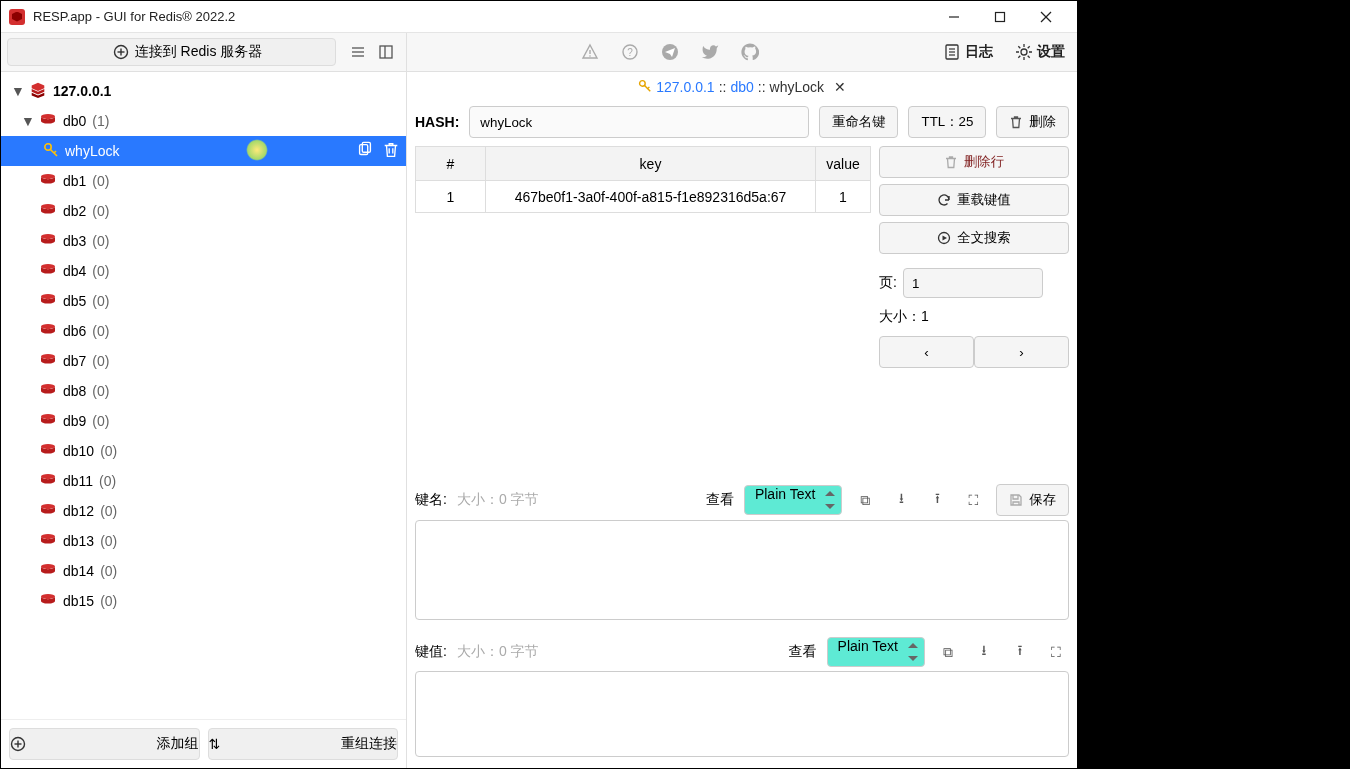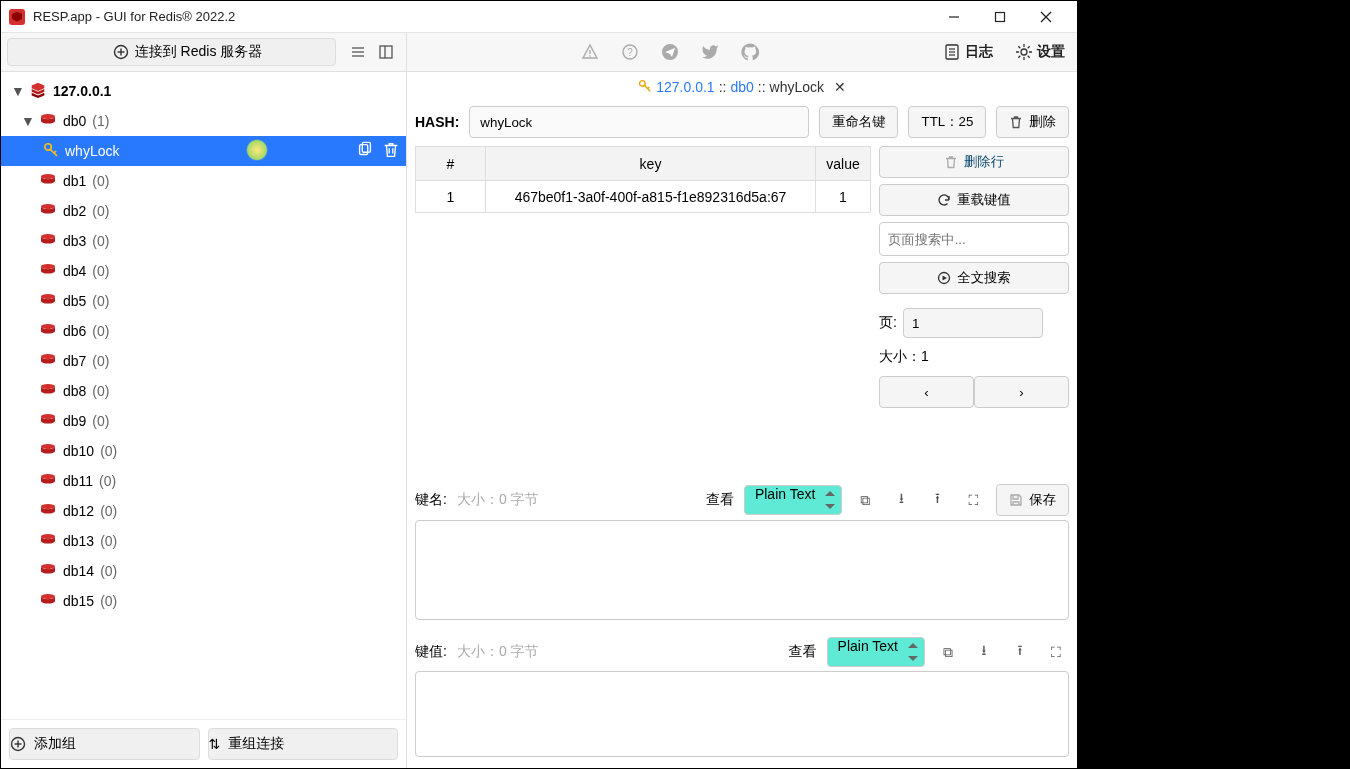--- a/index.html
+++ b/index.html
@@ -32,39 +32,39 @@
 .conn-ico svg { width:18px; height:18px; }
 .db-ico { color:#d32f2f; }
 .db-ico svg { width:18px; height:14px; }
 .key-ico { color:#e6a400; }
 .key-ico svg { width:16px; height:16px; }
 .row-count { color:#666; }
 .row-actions { margin-left:auto; display:flex; gap:8px; align-items:center; }
 .row-actions svg { width:18px; height:18px; color:#fff; }
 .cursor-dot { position:absolute; width:22px; height:22px; border-radius:50%; background:radial-gradient(circle,#ffe97a 0%,#a6d96a 60%,transparent 70%); left:246px; top:139px; pointer-events:none; }
 .sidebar-footer { display:flex; gap:8px; padding:8px; border-top:1px solid #eee; }
-.sb-btn { flex:1; height:32px; display:flex; align-items:center; justify-content:flex-start; gap:8px; background:#f0f0f0; border:1px solid #ddd; border-radius:4px; cursor:pointer; }
+.sb-btn { flex:1; height:32px; display:flex; align-items:center; justify-content:space-between; gap:16px; background:#f0f0f0; border:1px solid #ddd; border-radius:4px; cursor:pointer; }
 .content { flex:1; display:flex; flex-direction:column; min-width:0; }
 .tab-path { height:30px; display:flex; align-items:center; justify-content:center; gap:4px; color:#333; }
 .tab-path .tk { color:#e6a400; }
 .tab-path a { color:#2979ff; text-decoration:none; }
 .key-hdr { display:flex; align-items:center; gap:10px; padding:4px 8px 8px 8px; }
 .key-hdr .klabel { font-weight:700; }
 .key-input { flex:1; height:32px; border:1px solid #ccc; border-radius:4px; padding:0 10px; background:#fafafa; }
 .hbtn { height:32px; padding:0 12px; border:1px solid #ccc; border-radius:4px; background:#f5f5f5; cursor:pointer; display:flex; align-items:center; gap:6px; white-space:nowrap;justify-content:center; }
 .midrow { display:flex; gap:8px; padding:0 8px; flex:1; min-height:0; }
 .tablewrap { flex:1; display:flex; flex-direction:column; }
 .tbl { width:100%; border-collapse:collapse; }
 .tbl th { background:#f3f3f3; border:1px solid #ddd; height:34px; font-weight:500; }
 .tbl td { border:1px solid #ddd; height:32px; text-align:center; }
 .tbl th:nth-child(1),.tbl td:nth-child(1){ width:70px; }
 .tbl th:nth-child(2),.tbl td:nth-child(2){ width:330px;margin-top:45px; }
 .sidepanel { width:190px; display:flex; flex-direction:column; gap:6px; }
 .sidepanel .hbtn { width:100%; justify-content:center; }
-.sidepanel .disabled { color:#0c4a6e; }
+.sidepanel .disabled { color:#7f1d1d; }
 .search-box { height:34px; border:1px solid #ccc; border-radius:4px; padding:0 8px; }
 .pginfo { display:flex; align-items:center; gap:6px; margin-top:8px; }
 .pginfo input { width:140px; height:30px; border:1px solid #ccc; border-radius:4px; padding:0 8px; background:#f5f5f5; }
 .pager { display:flex; gap:0; margin-top:4px; }
 .pager .hbtn { flex:1; justify-content:center; }
 .lowblock { padding:6px 8px 8px 8px; }
 .lowhdr { display:flex; align-items:center; gap:10px; margin-bottom:4px; }
 .lowhdr .placeholder { color:#aaa; }
 .lowhdr .spacer { flex:1; }
 .select-plain { height:30px; border:1px solid #ccc; border-radius:4px; padding:0 26px 0 10px; background:#5eead4; position:relative; }
@@ -426,21 +426,20 @@
                 <path stroke="#aaa" fill="none" stroke-width="1.3" d="M2 3.5h10M5.5 3.5V2h3v1.5M3.5 3.5l.7 9h5.6l.7-9"></path>
               </svg>
             <span>删除行</span>
           </button>
           <button class="hbtn">
             <svg width="14" height="14">
                 <path stroke="#333" fill="none" stroke-width="1.4" d="M12 7a5 5 0 10-1.5 3.5M12 7V3M12 7H8"></path>
               </svg>
             <span>重载键值</span>
           </button>
-          <input class="search-box" placeholder="页面搜索中..." style="">
           <button class="hbtn">
             <svg width="14" height="14">
                 <circle cx="7" cy="7" r="5.5" stroke="#333" fill="none" stroke-width="1.3"></circle>
                 <polygon points="5.5,4.5 10,7 5.5,9.5" fill="#333"></polygon>
               </svg>
             <span>全文搜索</span>
           </button>
           <div class="pginfo">
             <span>页:</span>
             <input value="1" style="">

